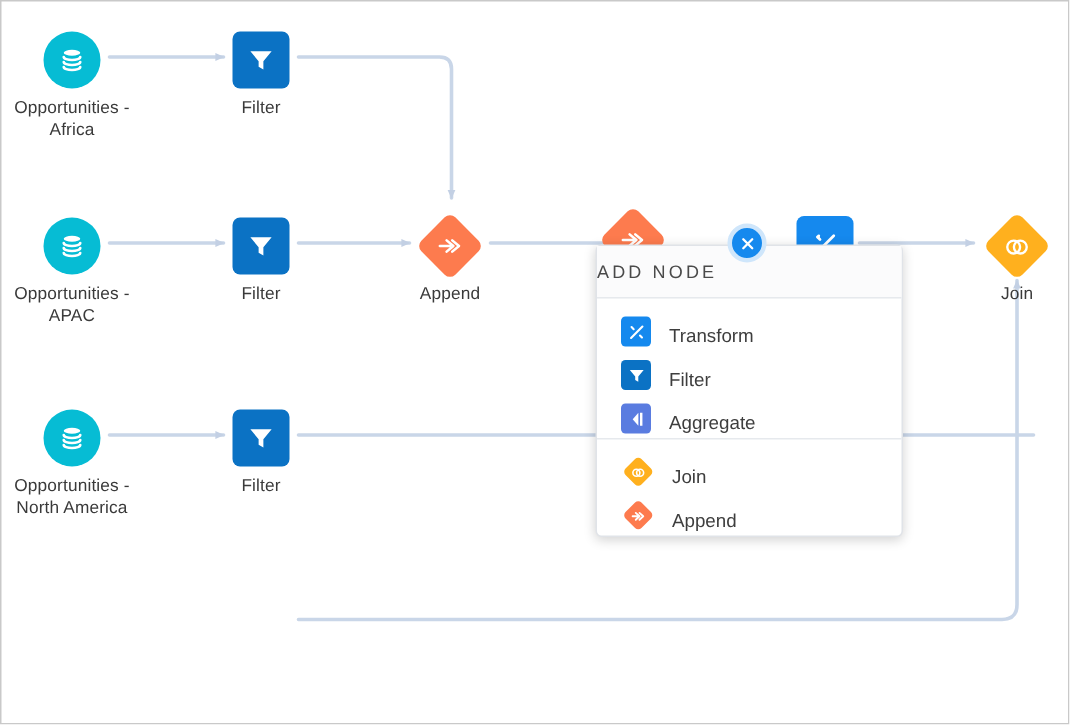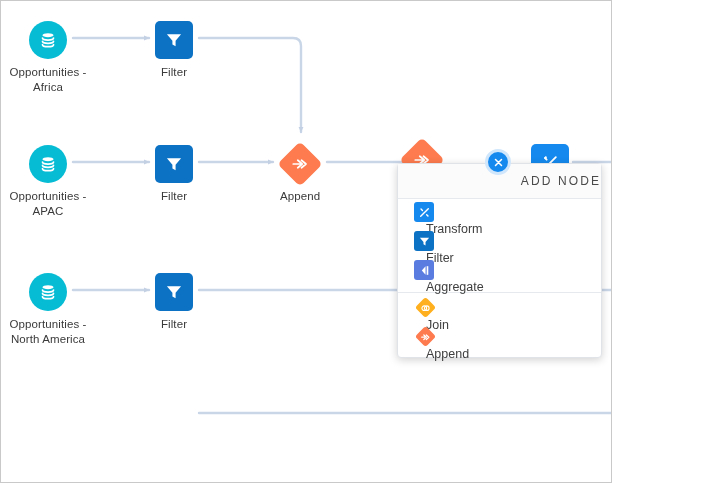--- a/index.html
+++ b/index.html
@@ -5,21 +5,21 @@
   html, body {
     margin: 0;
     padding: 0;
     background: #ffffff;
   }
   body {
     font-family: "Liberation Sans", sans-serif;
   }
   #canvas {
     position: relative;
-    width: 612px;
+    width: 713px;
     height: 483px;
     background: #ffffff;
     border: 1px solid #c9c9c9;
     box-sizing: border-box;
     overflow: hidden;
   }
   #wires {
     position: absolute;
     left: 0;
     top: 0;
@@ -91,36 +91,35 @@
     width: 203px;
     background: #ffffff;
     border: 1px solid #e0e3e8;
     border-radius: 4px;
     box-shadow: 0 2px 8px rgba(0,0,0,.18);
     z-index: 40;
   }
   #add-node-popup .pop-header {
     height: 34px;
     line-height: 34px;
-    text-align: right;
+    text-align: left;
     font-size: 12px;
     letter-spacing: 2.1px;
     color: #4a4a4a;
     border-bottom: 1px solid #e6e9ed;
     background: #fbfbfc;
   }
   .pop-group { padding: 3px 0; }
   .pop-group + .pop-group { border-top: 1px solid #e6e9ed; }
   .pop-item {
     display: flex;
-    align-items: flex-start;
+    align-items: flex-end;
     height: 29px;
     padding: 0 0 0 16px;
     cursor: pointer;
-    flex-direction: column;
   }
   .pop-item .pi-icon {
     width: 20px;
     height: 20px;
     border-radius: 3px;
     display: flex;
     align-items: center;
     justify-content: center;
     flex: none;
   }

